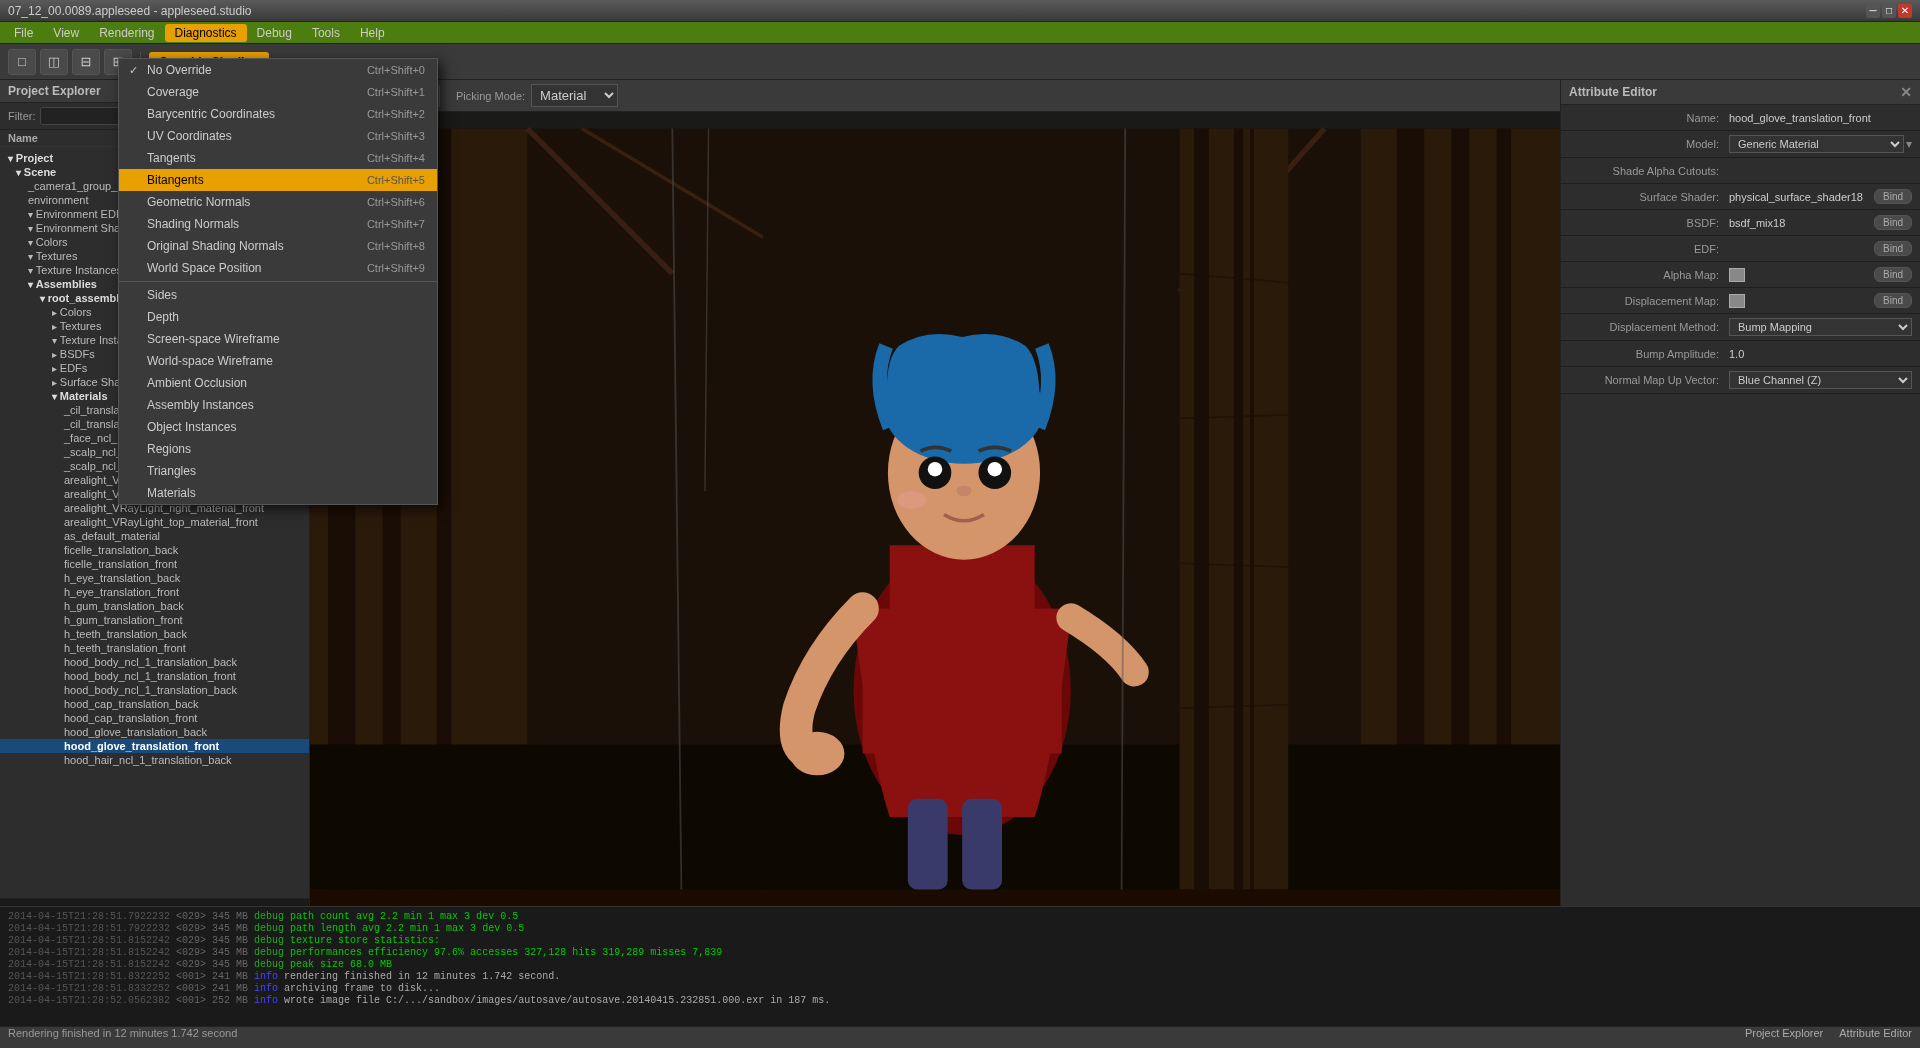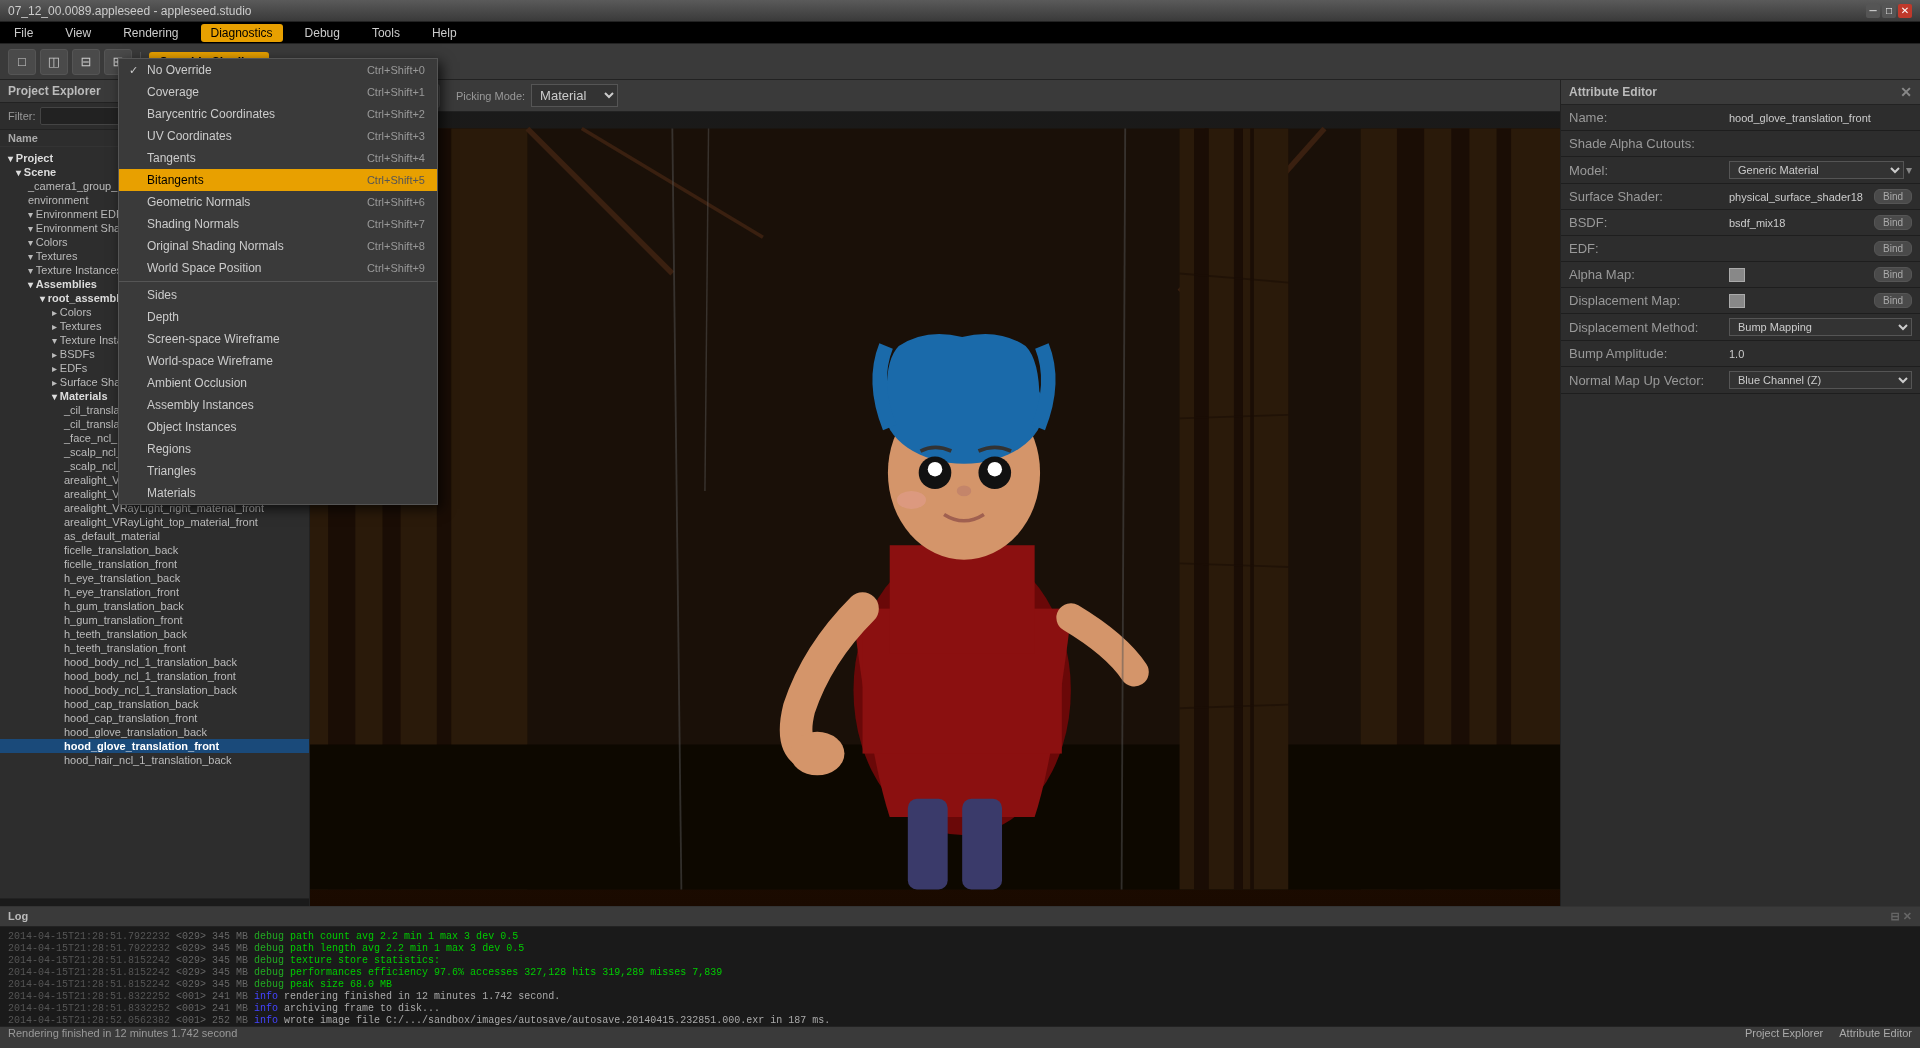--- a/index.html
+++ b/index.html
@@ -39,26 +39,25 @@
       color: #fff;
       cursor: pointer;
     }
     .win-btn-min { background: #555; }
     .win-btn-max { background: #555; }
     .win-btn-close { background: #c0392b; }
 
     
     #menu-bar {
       height: 22px;
-      background: #000000;
+      background: #4d7c0f;
       display: flex;
       align-items: center;
       padding: 0 4px;
       border-bottom: 1px solid #222;
-      gap: 12px;
     }
     .menu-item {
       padding: 2px 10px;
       font-size: 12px;
       color: #ccc;
       cursor: pointer;
       border-radius: 3px;
     }
     .menu-item.active {
       background: #e8a000;
@@ -247,23 +246,23 @@
     }
     .attr-row {
       display: flex;
       align-items: center;
       padding: 4px 8px;
       border-bottom: 1px solid #1e1e1e;
       min-height: 26px;
     }
     .attr-label {
       width: 160px;
-      text-align: left;
+      text-align: right;
       color: #999;
-      font-size: 13px;
+      font-size: 11px;
       padding-right: 10px;
       flex-shrink: 0;
     }
     .attr-value {
       flex: 1;
       color: #ccc;
       font-size: 11px;
     }
     .attr-bind-btn {
       padding: 1px 8px;
@@ -637,30 +636,30 @@
     <div id="attr-header">
       <span>Attribute Editor</span>
       <span style="font-size:14px; cursor:pointer; color:#888;">✕</span>
     </div>
     <div style="overflow-y:auto; flex:1;">
       <div class="attr-row">
         <span class="attr-label">Name:</span>
         <span class="attr-value">hood_glove_translation_front</span>
       </div>
       <div class="attr-row">
-        <span class="attr-label">Shade Alpha Cutouts:</span>
-      </div>
-      <div class="attr-row">
         <span class="attr-label">Model:</span>
         <select class="attr-dropdown">
           <option>Generic Material</option>
         </select>
         <span style="font-size:12px; color:#888; margin-left:2px; cursor:pointer;">▾</span>
       </div>
       <div class="attr-row">
+        <span class="attr-label">Shade Alpha Cutouts:</span>
+      </div>
+      <div class="attr-row">
         <span class="attr-label">Surface Shader:</span>
         <span class="attr-value">physical_surface_shader18</span>
         <button class="attr-bind-btn">Bind</button>
       </div>
       <div class="attr-row">
         <span class="attr-label">BSDF:</span>
         <span class="attr-value">bsdf_mix18</span>
         <button class="attr-bind-btn">Bind</button>
       </div>
       <div class="attr-row">
@@ -698,24 +697,20 @@
         <select class="attr-dropdown">
           <option>Blue Channel (Z)</option>
           <option>Green Channel (Y)</option>
         </select>
       </div>
     </div>
   </div>
 </div>
 
 <div id="log-panel">
-  <div id="log-header">
-    <span>Log</span>
-    <span style="color:#666;">⊟ ✕</span>
-  </div>
   <div id="log-content">
     <div class="log-line">
       <span class="log-time">2014-04-15T21:28:51.7922232</span>
       <span class="log-mem"> &lt;029&gt; </span>
       <span class="log-mem">345 MB </span>
       <span class="log-debug">debug </span>
       <span class="log-text">path count       avg 2.2  min 1  max 3  dev 0.5</span>
     </div>
     <div class="log-line">
       <span class="log-time">2014-04-15T21:28:51.7922232</span>

